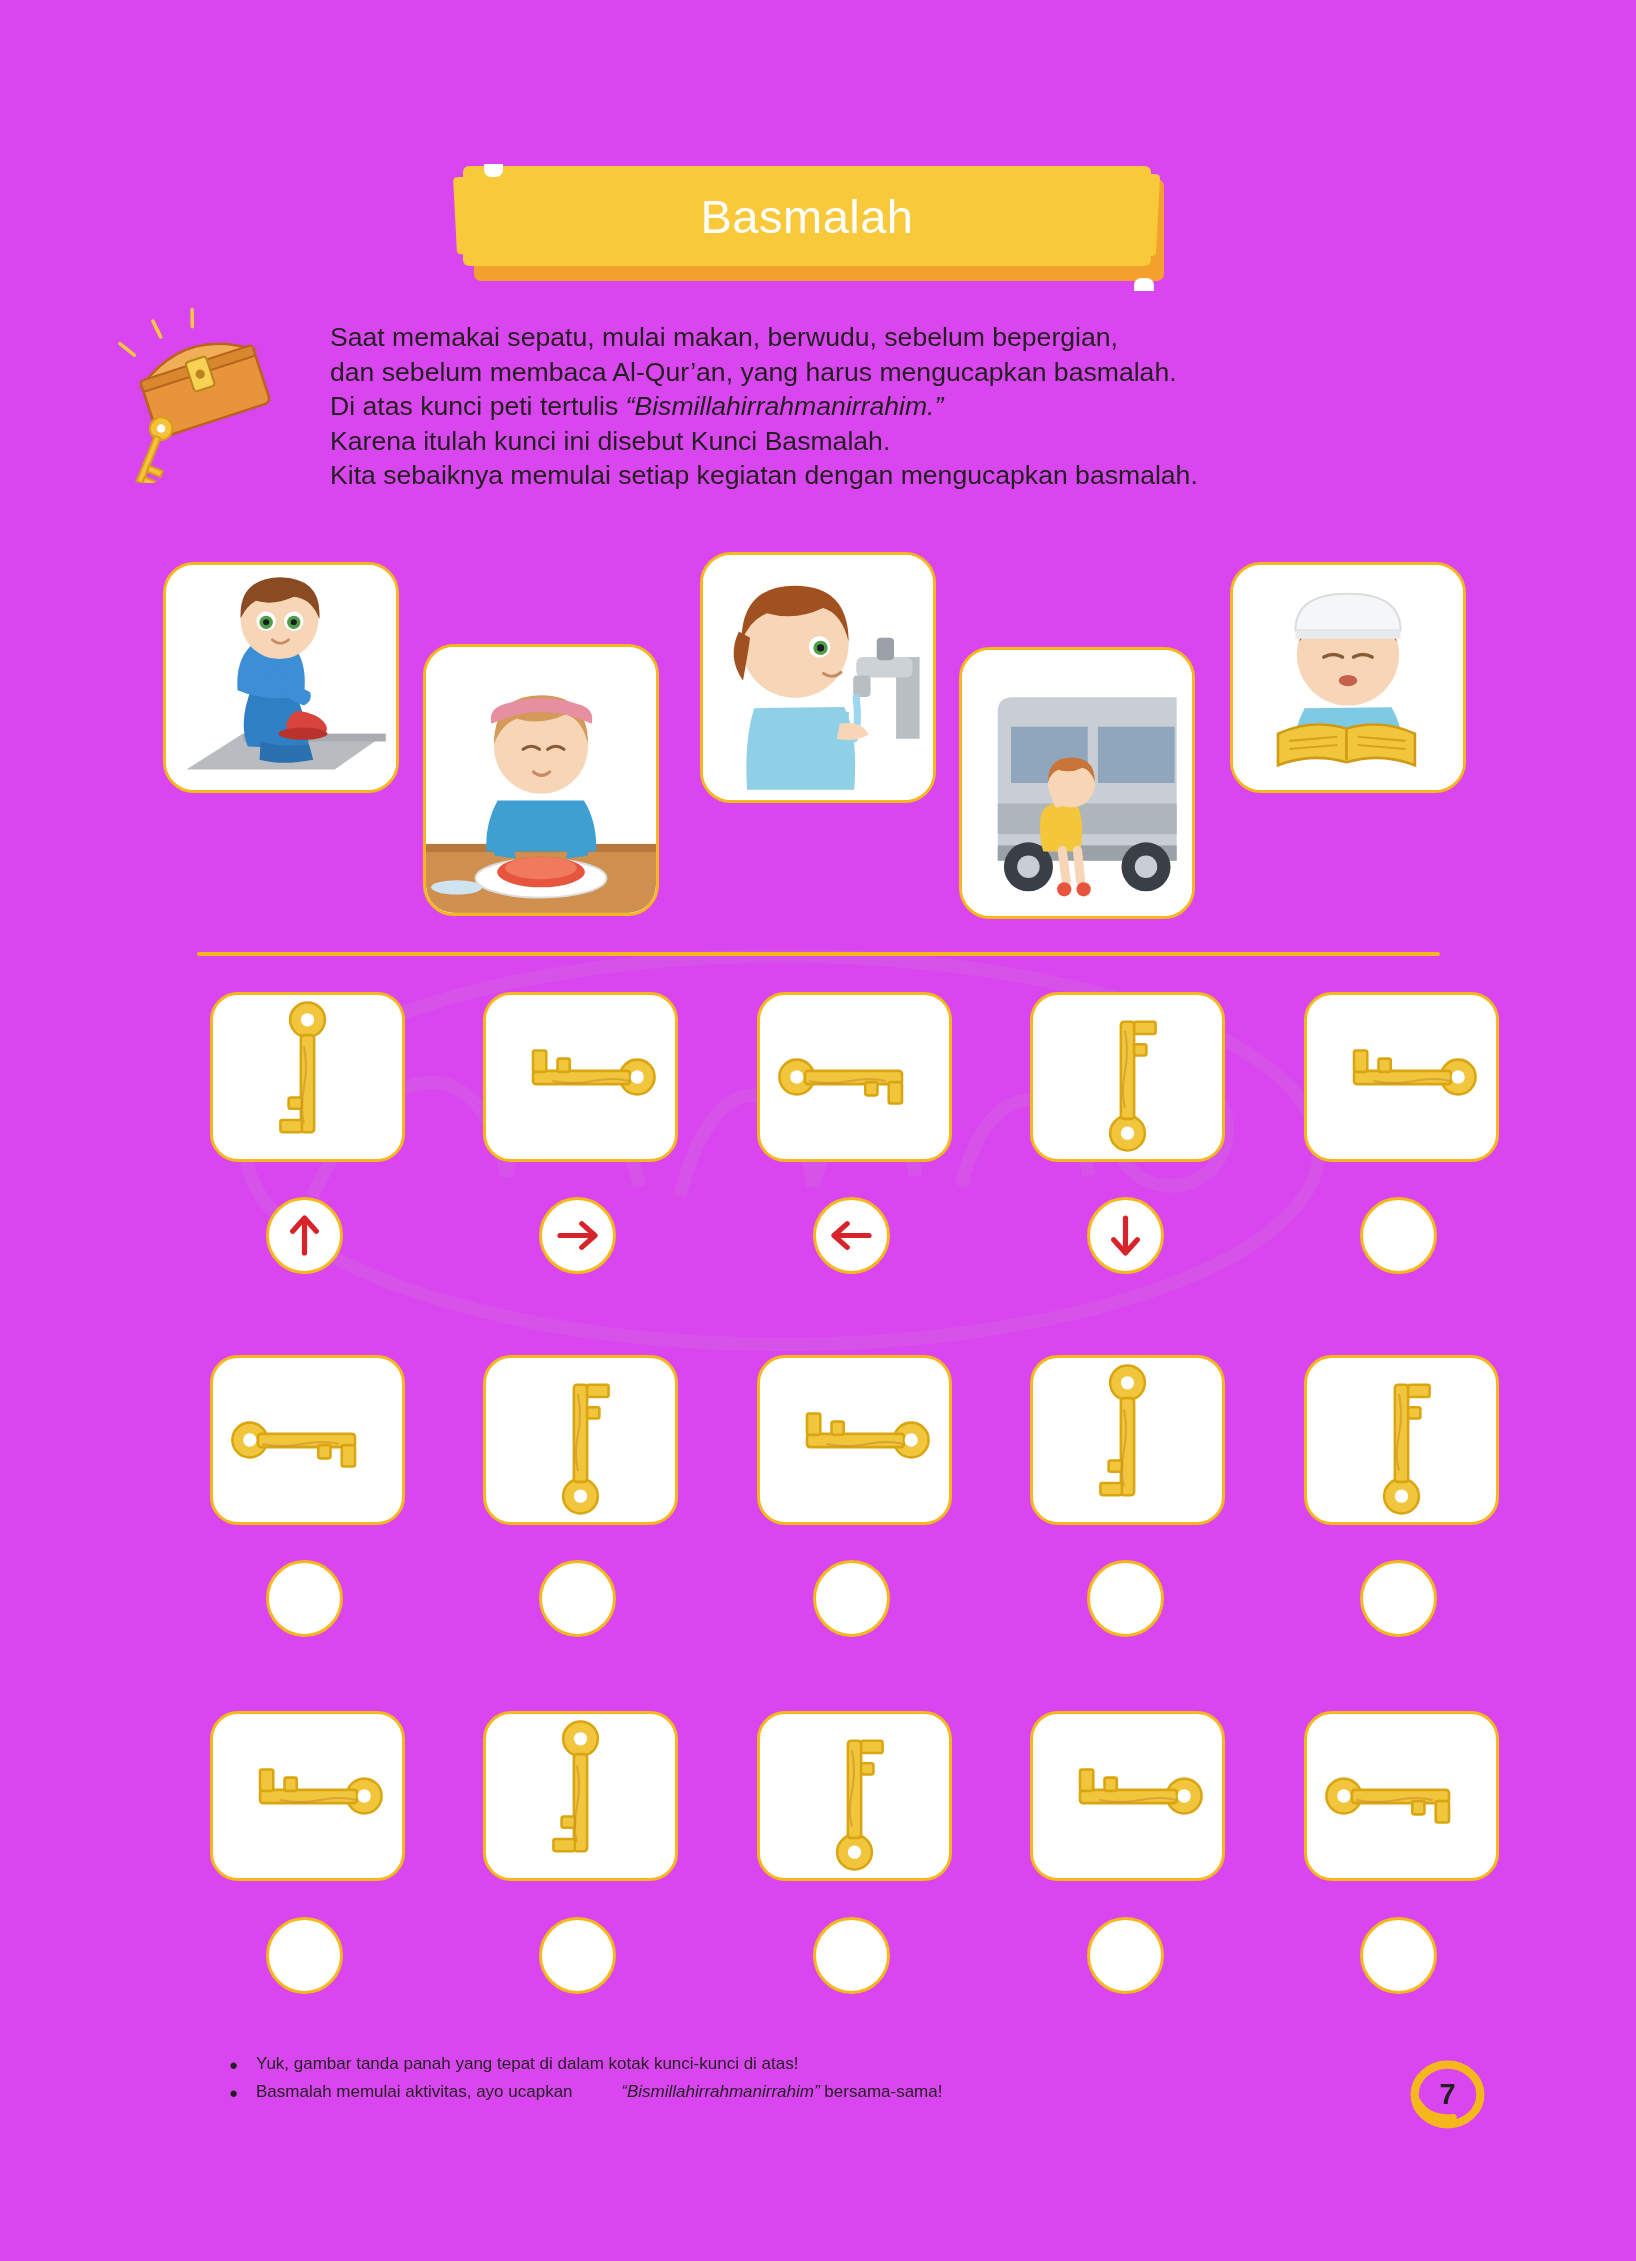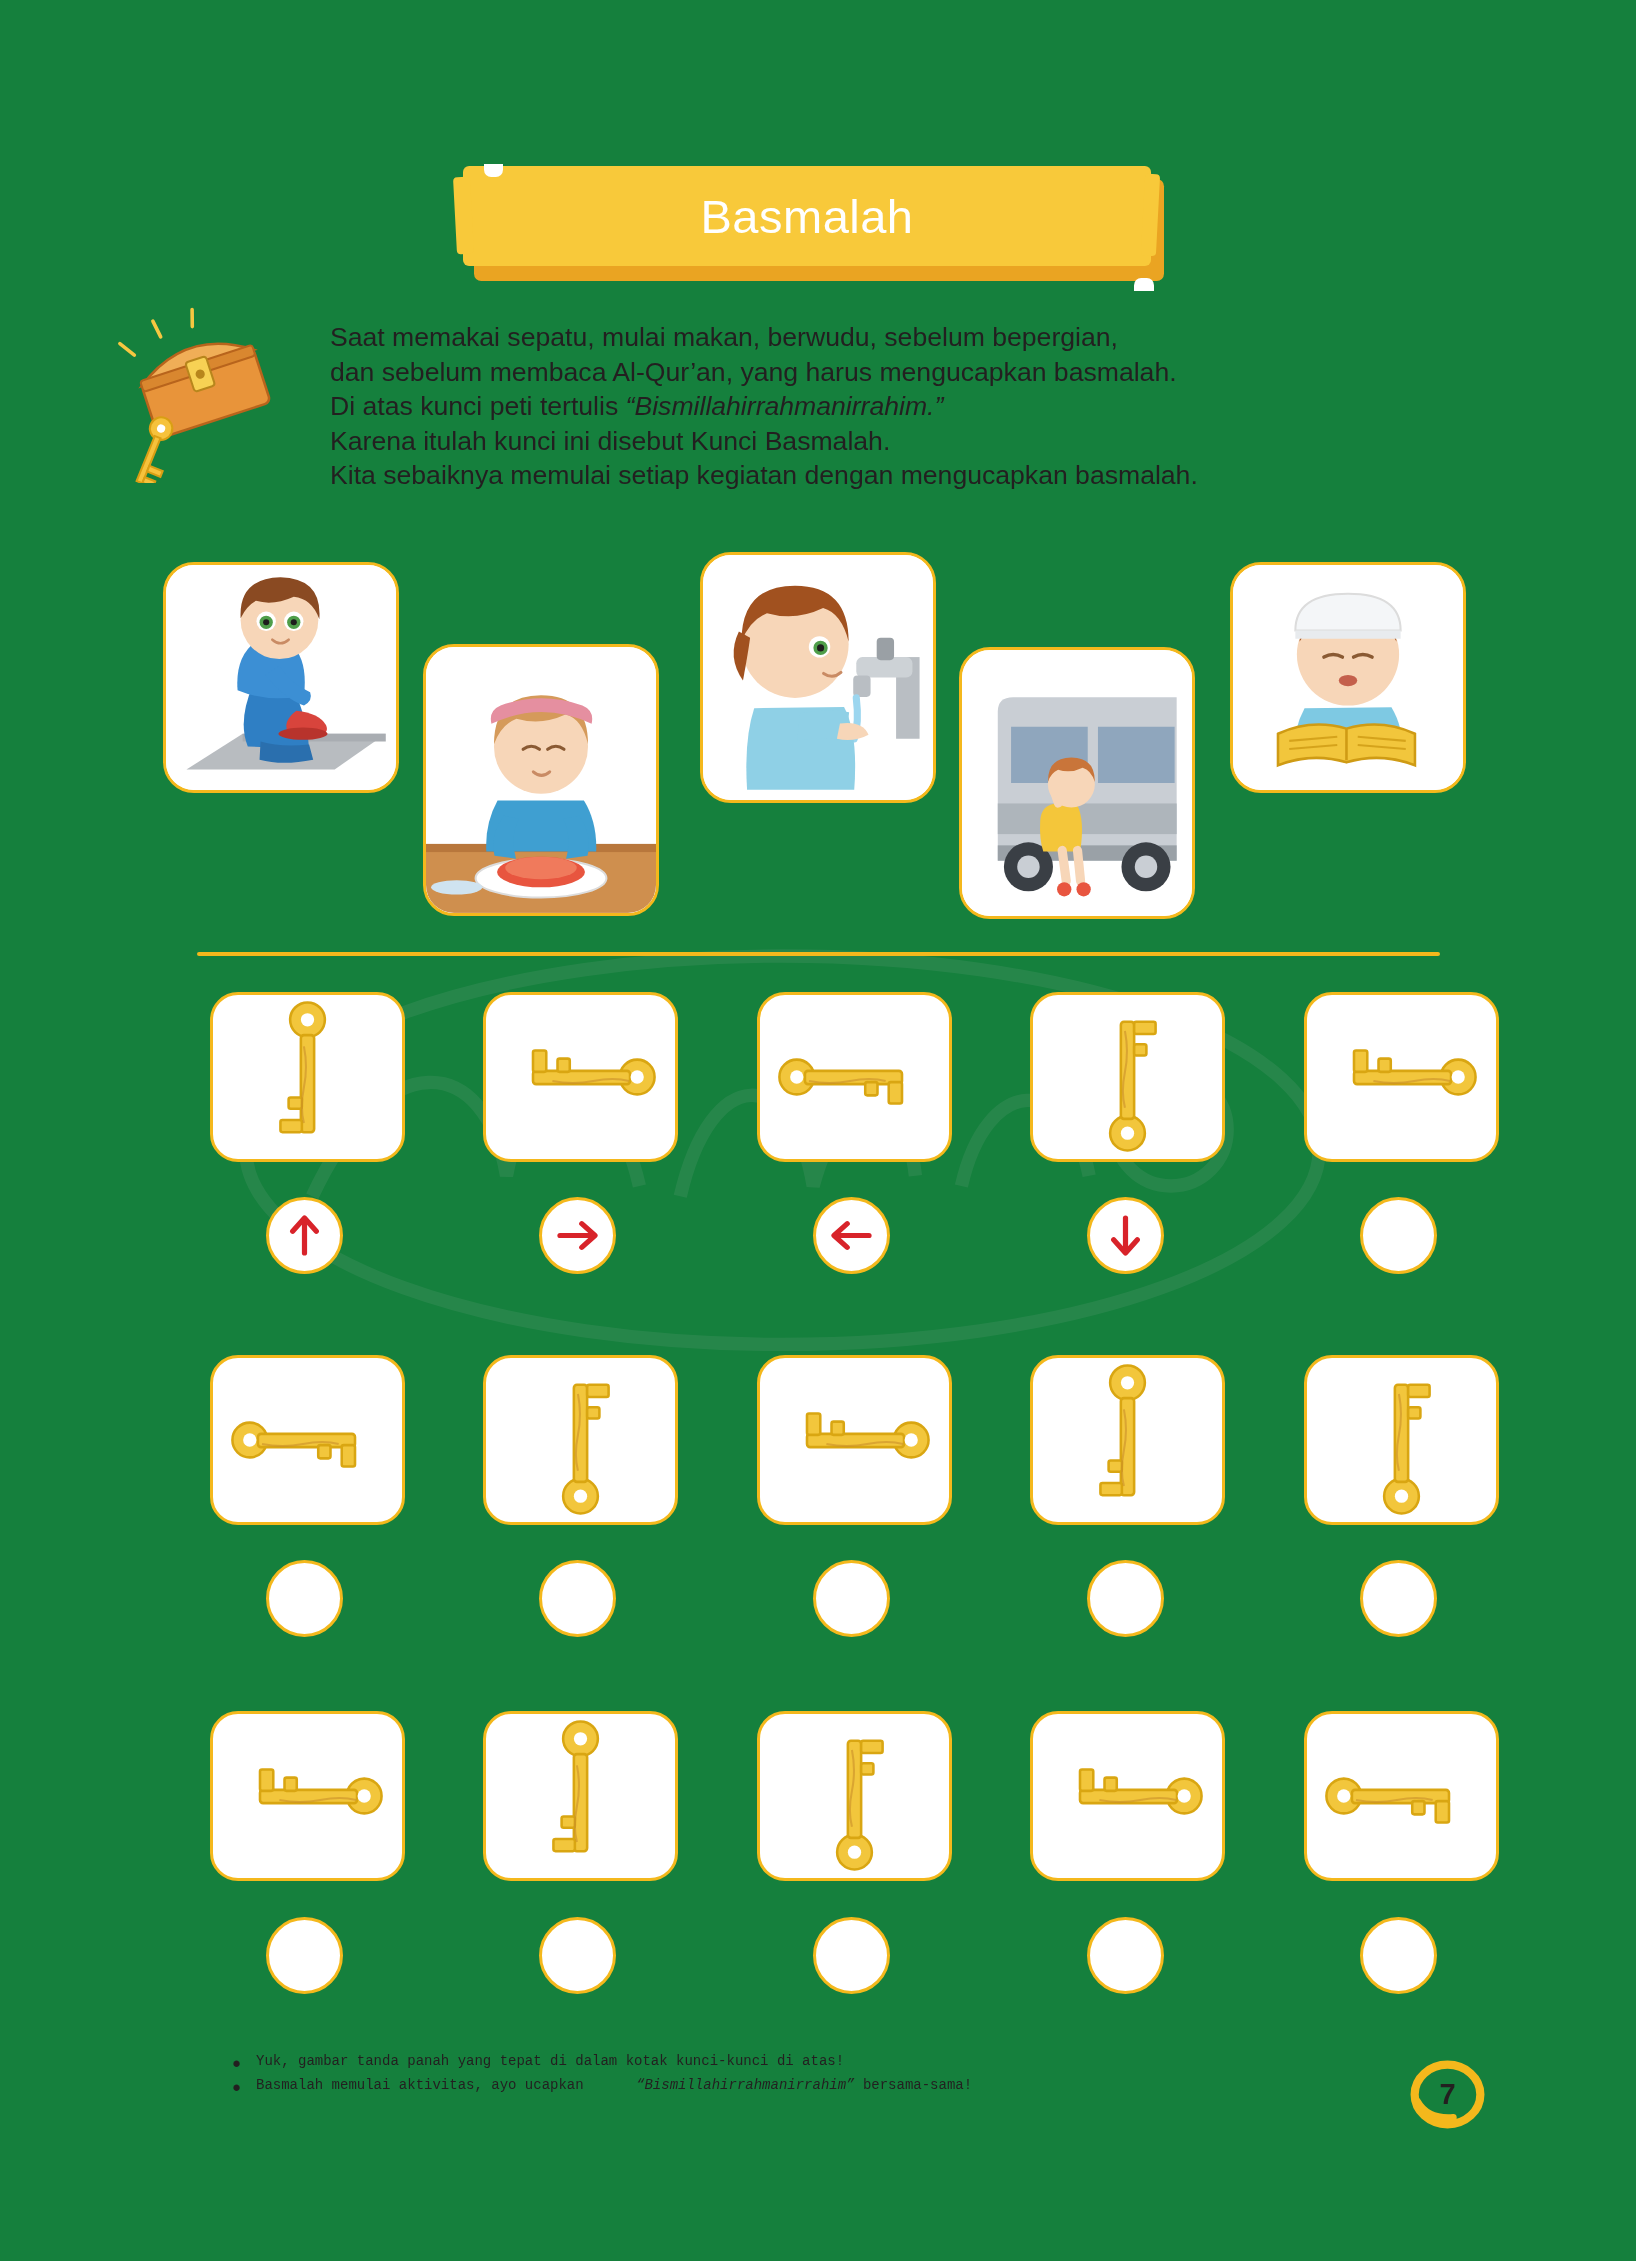--- a/index.html
+++ b/index.html
@@ -12,21 +12,21 @@
     height: 2261px;
     font-family: "Liberation Sans", sans-serif;
     color: #2b2b2b;
     position: relative;
     overflow: hidden;
   }
   .page {
     position: relative;
     width: 1636px;
     height: 2261px;
-    background: #15803d;
+    background: #d946ef;
   }
 
   
   .watermark {
     position: absolute;
     left: 220px;
     top: 910px;
     width: 1125px;
     height: 460px;
     opacity: 0.10;
@@ -180,25 +180,24 @@
     box-sizing: border-box;
   }
   .answer svg { width: 100%; height: 100%; display: block; }
 
   
   .footer {
     position: absolute;
     left: 215px;
     top: 2051px;
     width: 1176px;
-    font-size: 14px;
+    font-size: 17px;
     line-height: 1.48;
     color: #231f20;
     z-index: 3;
-    font-family: Liberation Mono, monospace;
   }
   .footer ul {
     margin: 0;
     padding-left: 41px;
     list-style: none;
   }
   .footer li {
     position: relative;
     margin-bottom: 3.1px;
   }

